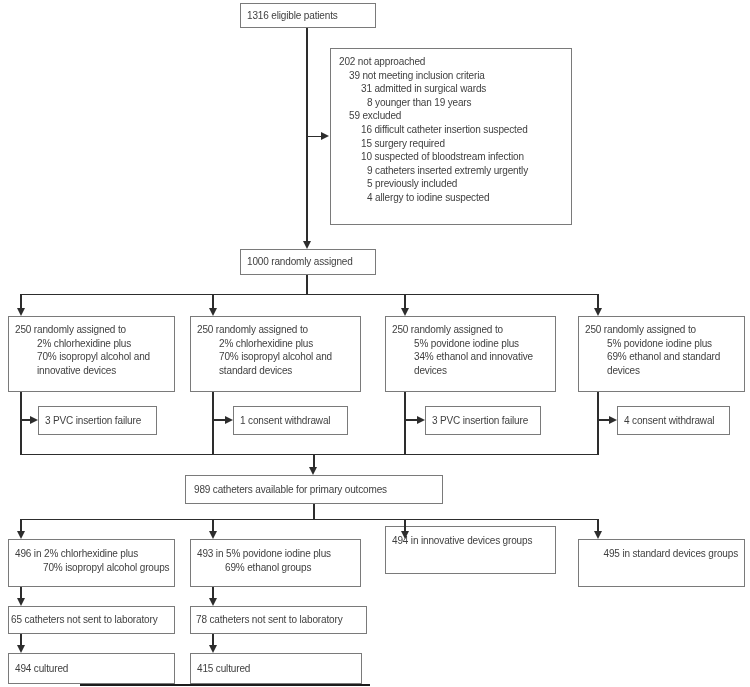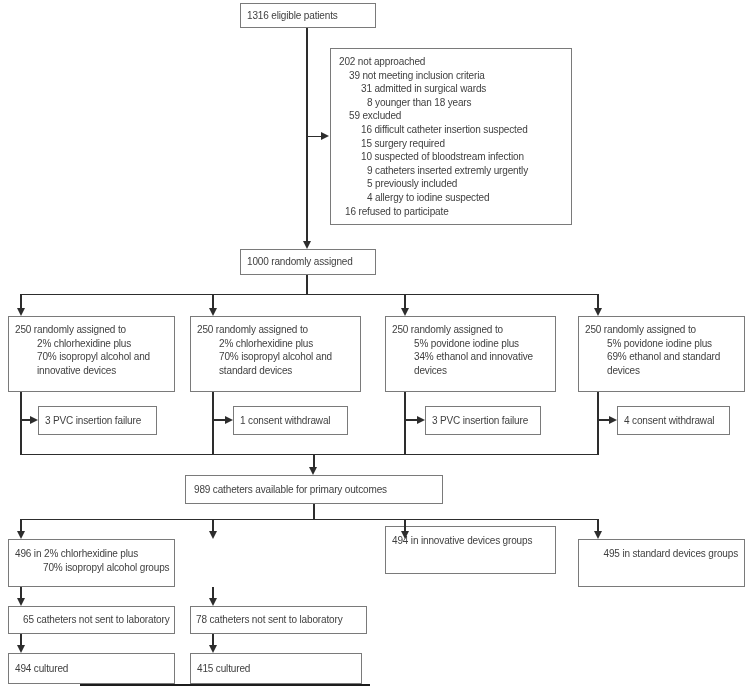--- a/index.html
+++ b/index.html
@@ -37,29 +37,28 @@
 <div class="canvas">
 
   <div class="box c" style="left:240px;top:3px;width:136px;height:25px;">
     <div class="ln">1316 eligible patients</div>
   </div>
 
   <div class="box" style="left:330px;top:48px;width:242px;height:177px;padding:6px 8px;">
     <div class="ln i0">202 not approached</div>
     <div class="ln i1">39 not meeting inclusion criteria</div>
     <div class="ln i2">31 admitted in surgical wards</div>
-    <div class="ln i3">8 younger than 18 years</div>
+    <div class="ln i3">8 younger than 19 years</div>
     <div class="ln i1">59 excluded</div>
     <div class="ln i2">16 difficult catheter insertion suspected</div>
     <div class="ln i2">15 surgery required</div>
     <div class="ln i2">10 suspected of bloodstream infection</div>
     <div class="ln i3">9 catheters inserted extremly urgently</div>
     <div class="ln i3">5 previously included</div>
     <div class="ln i3">4 allergy to iodine suspected</div>
-    <div class="ln i1b">16 refused to participate</div>
   </div>
 
   <div class="box c" style="left:240px;top:249px;width:136px;height:26px;">
     <div class="ln">1000 randomly assigned</div>
   </div>
 
   <div class="box" style="left:8px;top:316px;width:167px;height:76px;padding-top:6px;">
     <div class="ln">250 randomly assigned to</div>
     <div class="ln hang">2% chlorhexidine plus</div>
     <div class="ln hang">70% isopropyl alcohol and</div>
@@ -101,28 +100,32 @@
   </div>
 
   <div class="box c" style="left:185px;top:475px;width:258px;height:29px;padding-left:8px;">
     <div class="ln">989 catheters available for primary outcomes</div>
   </div>
 
   <div class="box" style="left:8px;top:539px;width:167px;height:48px;padding-top:7px;">
     <div class="ln">496 in 2% chlorhexidine plus</div>
     <div class="ln hang2">70% isopropyl alcohol groups</div>
   </div>
+  <div class="box" style="left:190px;top:539px;width:171px;height:48px;padding-top:7px;">
+    <div class="ln">493 in 5% povidone iodine plus</div>
+    <div class="ln hang2">69% ethanol groups</div>
+  </div>
   <div class="box" style="left:385px;top:526px;width:171px;height:48px;padding-top:7px;">
     <div class="ln">494 in innovative devices groups</div>
   </div>
   <div class="box" style="left:578px;top:539px;width:167px;height:48px;padding-top:7px;text-align:right;">
     <div class="ln">495 in standard devices groups</div>
   </div>
 
-  <div class="box c" style="left:8px;top:606px;width:167px;height:28px;padding-left:14px;padding-right:2px;">
+  <div class="box c" style="left:8px;top:606px;width:167px;height:28px;padding-left:2px;padding-right:2px;">
     <div class="ln">65 catheters not sent to laboratory</div>
   </div>
   <div class="box c" style="left:190px;top:606px;width:177px;height:28px;padding-left:5px;padding-right:2px;">
     <div class="ln">78 catheters not sent to laboratory</div>
   </div>
 
   <div class="box c" style="left:8px;top:653px;width:167px;height:31px;">
     <div class="ln">494 cultured</div>
   </div>
   <div class="box c" style="left:190px;top:653px;width:172px;height:31px;">

